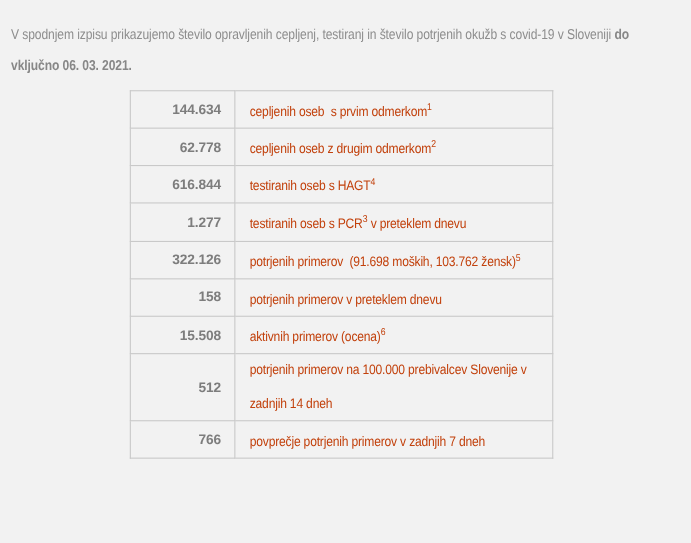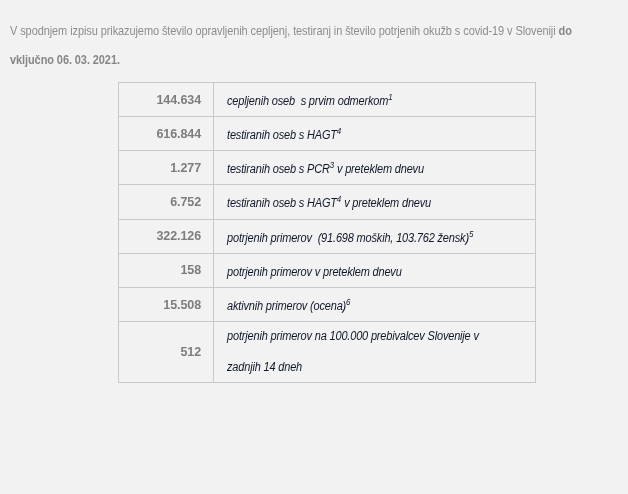--- a/index.html
+++ b/index.html
@@ -26,42 +26,41 @@
     letter-spacing: -0.1px;
     color: #8d8d8d;
   }
   .intro b {
     color: #878787;
     font-weight: bold;
   }
   table.covid-table {
     border-collapse: collapse;
     margin: 8px 0 0 118px;
-    width: 418px;
+    width: 385px;
     table-layout: fixed;
   }
   table.covid-table td {
     border: 1px solid #c9c9c9;
     vertical-align: middle;
     height: 30px;
   }
   td.num {
     width: 81px;
     text-align: right;
     padding-right: 12px;
     font-size: 12.5px;
     font-weight: bold;
     color: #7d7d7d;
     letter-spacing: -0.1px;
   }
   td.lbl {
     padding-left: 13px;
-    color: #0f172a;
+    color: #c2410c;
     font-size: 12.5px;
-    font-style: italic;
   }
   .lbl-inner {
     display: inline-block;
     width: 320px;
     transform: scaleX(0.88);
     transform-origin: 0 50%;
     white-space: pre-wrap;
     line-height: 27px;
     letter-spacing: -0.2px;
   }
@@ -79,41 +78,45 @@
   </div>
 </div>
 
 <table class="covid-table">
   <tbody>
     <tr>
       <td class="num">144.634</td>
       <td class="lbl"><span class="lbl-inner"><span>cepljenih oseb  s prvim odmerkom</span><sup>1</sup><span></span></span></td>
     </tr>
     <tr>
+      <td class="num">62.778</td>
+      <td class="lbl"><span class="lbl-inner"><span>cepljenih oseb z drugim odmerkom</span><sup>2</sup><span></span></span></td>
+    </tr>
+    <tr>
       <td class="num">616.844</td>
       <td class="lbl"><span class="lbl-inner"><span>testiranih oseb s HAGT</span><sup>4</sup><span></span></span></td>
     </tr>
     <tr>
       <td class="num">1.277</td>
       <td class="lbl"><span class="lbl-inner"><span>testiranih oseb s PCR</span><sup>3</sup><span> v preteklem dnevu</span></span></td>
-    </tr>
-    <tr>
-      <td class="num">6.752</td>
-      <td class="lbl"><span class="lbl-inner"><span>testiranih oseb s HAGT</span><sup>4</sup><span> v preteklem dnevu</span></span></td>
     </tr>
     <tr>
       <td class="num">322.126</td>
       <td class="lbl"><span class="lbl-inner"><span>potrjenih primerov  (91.698 moških, 103.762 žensk)</span><sup>5</sup><span></span></span></td>
     </tr>
     <tr>
       <td class="num">158</td>
       <td class="lbl"><span class="lbl-inner"><span>potrjenih primerov v preteklem dnevu</span><sup></sup><span></span></span></td>
     </tr>
     <tr>
       <td class="num">15.508</td>
       <td class="lbl"><span class="lbl-inner"><span>aktivnih primerov (ocena)</span><sup>6</sup><span></span></span></td>
     </tr>
     <tr>
       <td class="num">512</td>
       <td class="lbl"><span class="lbl-inner"><span>potrjenih primerov na 100.000 prebivalcev Slovenije v zadnjih 14 dneh</span><sup></sup><span></span></span></td>
     </tr>
+    <tr>
+      <td class="num">766</td>
+      <td class="lbl"><span class="lbl-inner"><span>povprečje potrjenih primerov v zadnjih 7 dneh</span><sup></sup><span></span></span></td>
+    </tr>
   </tbody>
 </table>
 
 </body></html>

